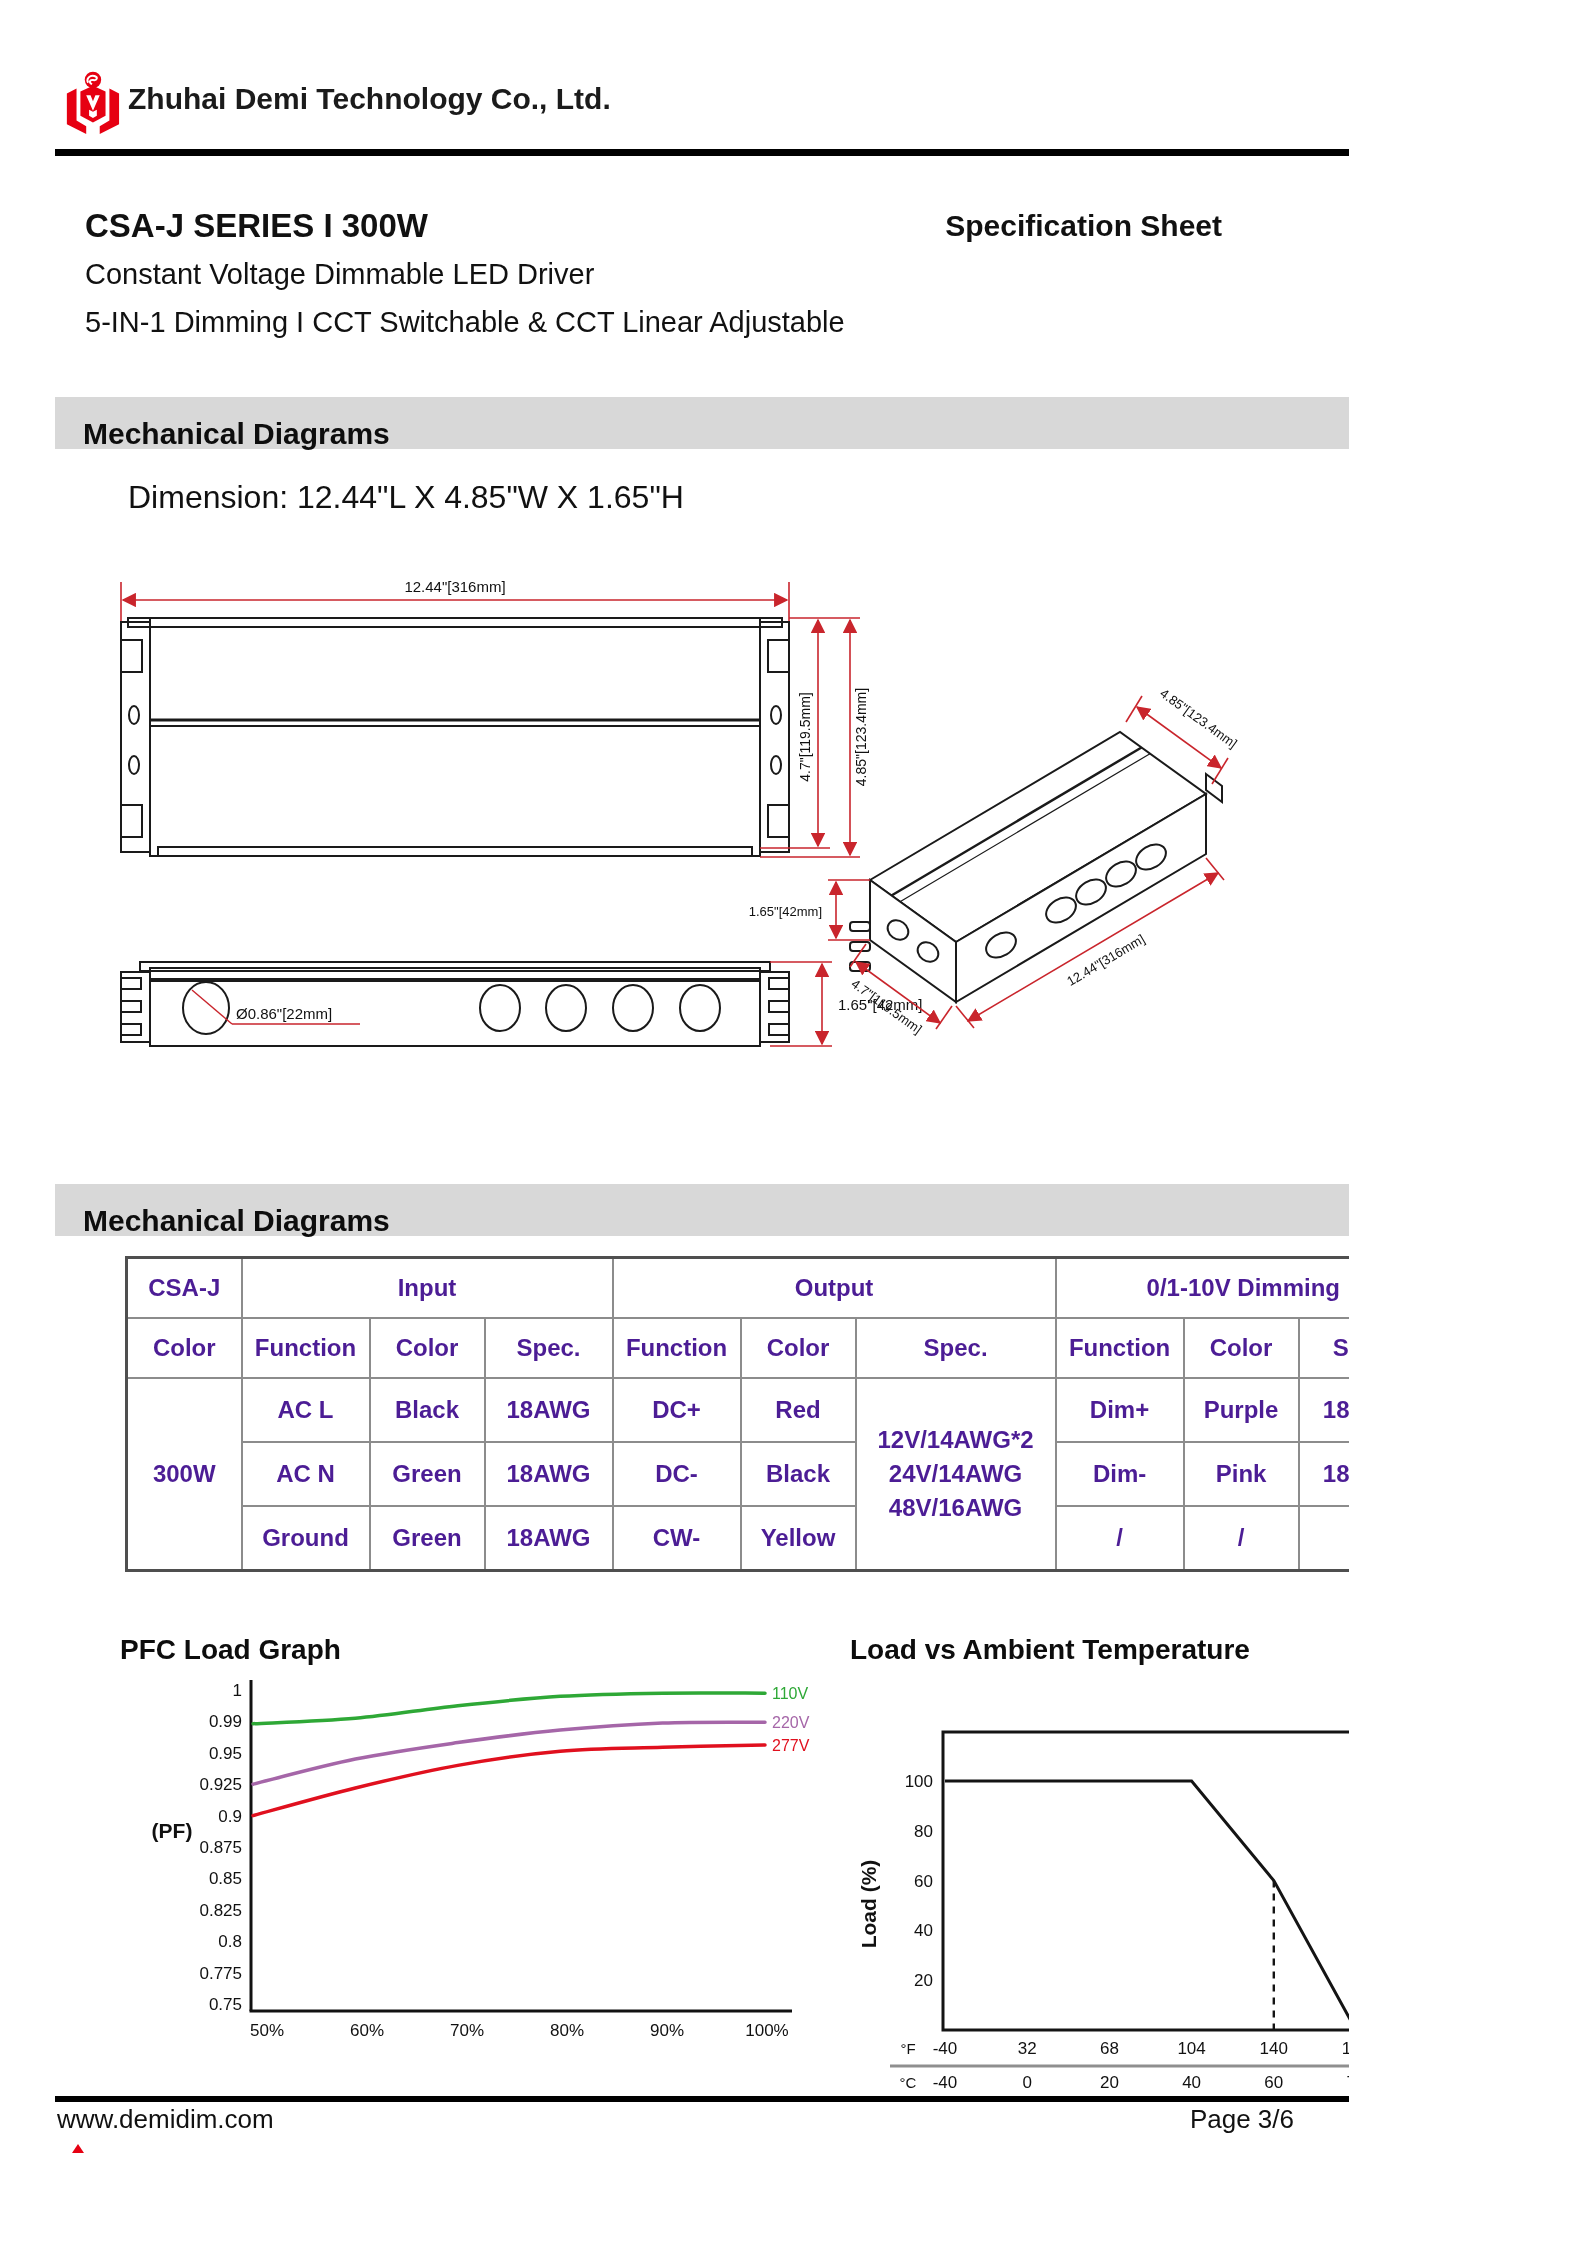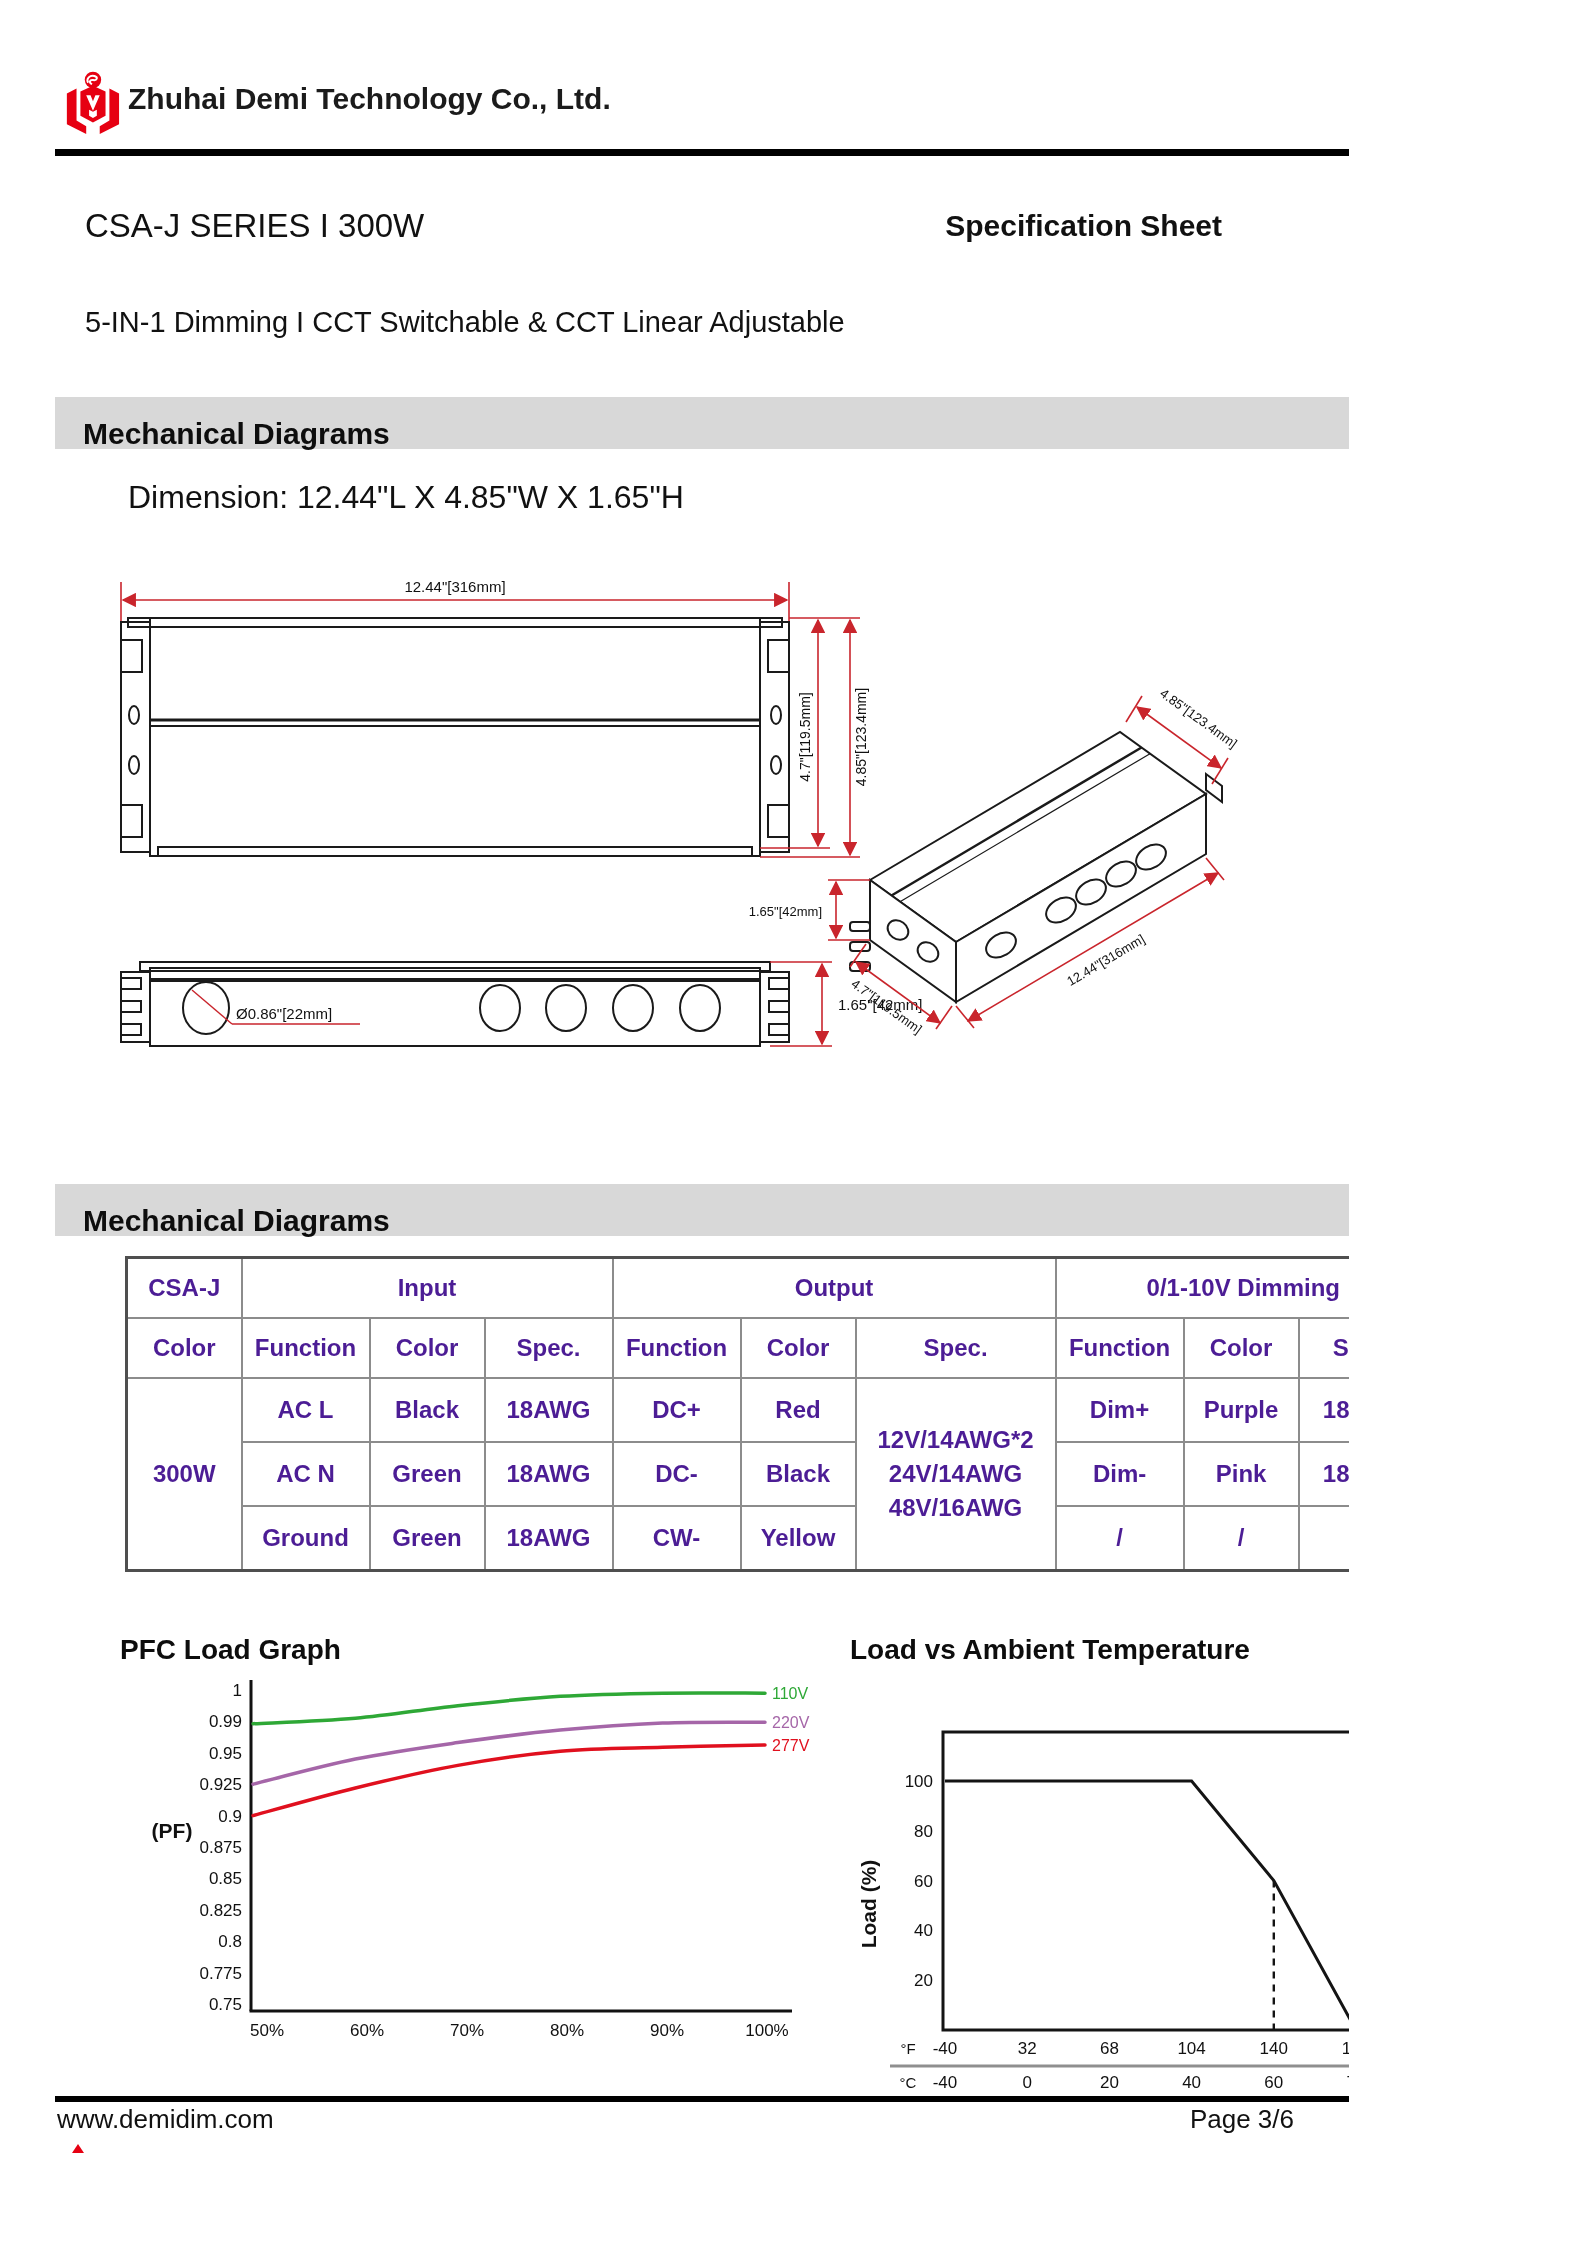--- a/index.html
+++ b/index.html
@@ -1,21 +1,21 @@
 <!DOCTYPE html>
 <html><head>
 <meta charset="utf-8">
 <style>
   html,body{margin:0;padding:0;background:#fff;}
   .page{position:relative;width:1349px;height:2245px;background:#ffffff;overflow:hidden;
         font-family:"Liberation Sans", sans-serif;color:#111;}
   .abs{position:absolute;}
   .company-name{left:128px;top:82px;font-size:30px;font-weight:bold;color:#1b1b1b;}
   .header-rule{left:55px;top:149px;width:1477px;height:7px;background:#000;}
-  .doc-title{left:85px;top:207px;font-size:33px;font-weight:normal;}
+  .doc-title{left:85px;top:207px;font-size:33px;font-weight:bold;}
   .doc-type{top:209px;right:127px;font-size:30px;font-weight:bold;}
   .subtitle1{left:85px;top:258px;font-size:29px;}
   .subtitle2{left:85px;top:306px;font-size:29px;}
   .section-bar{left:55px;width:1477px;height:52px;background:#d8d8d8;}
   .section-bar .label{margin-left:28px;line-height:52px;font-size:30px;font-weight:bold;color:#0d0d0d;margin-top:11px;}
   .bar1{top:397px;}
   .bar2{top:1184px;}
   .dim-line{left:128px;top:479px;font-size:32px;}
   .mech-svg{left:60px;top:540px;}
   .wiring{left:125px;top:1256px;border-collapse:collapse;table-layout:fixed;width:1305px;
@@ -47,20 +47,21 @@
     <path d="M58,24 L48,19 L48,52 L38,58 L38,66 L58,56 Z" fill="#e60012"></path>
     <path d="M18,22 L31,16 L44,22 L44,47 L31,54 L18,47 Z" fill="#e60012"></path>
     <path d="M24,26 L31,42 L38,26 L33.5,26 L31,32 L28.5,26 Z" fill="#ffffff"></path>
     <path d="M27,47 L31,49.5 L35,47 L35,41 L31,43 L27,41 Z" fill="#ffffff"></path>
   </svg>
   <div class="abs company-name">Zhuhai Demi Technology Co., Ltd.</div>
   <div class="abs header-rule"></div>
 
   <div class="abs doc-title">CSA-J SERIES I 300W</div>
   <div class="abs doc-type">Specification Sheet</div>
+  <div class="abs subtitle1">Constant Voltage Dimmable LED Driver</div>
   <div class="abs subtitle2">5-IN-1 Dimming I CCT Switchable &amp; CCT Linear Adjustable</div>
 
   <div class="abs section-bar bar1">
     <div class="label">Mechanical Diagrams</div>
   </div>
 
   <div class="abs dim-line">Dimension: 12.44"L X 4.85"W X 1.65"H</div>
 
   <svg class="abs mech-svg" width="1470" height="640" viewBox="0 0 1470 640">
     <defs>

